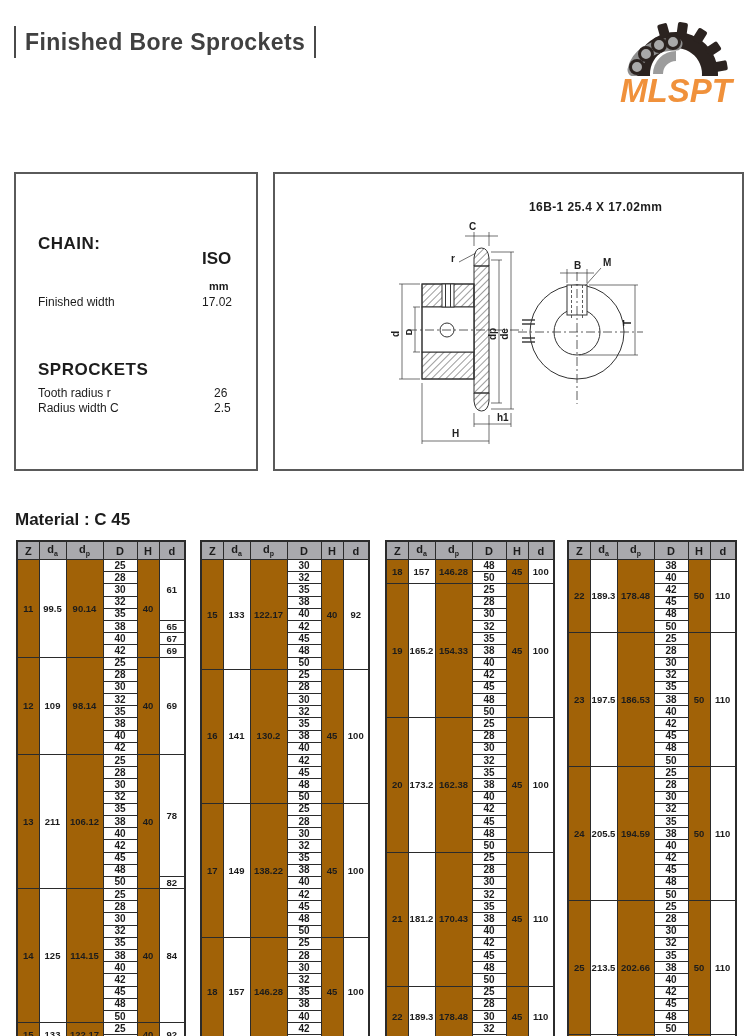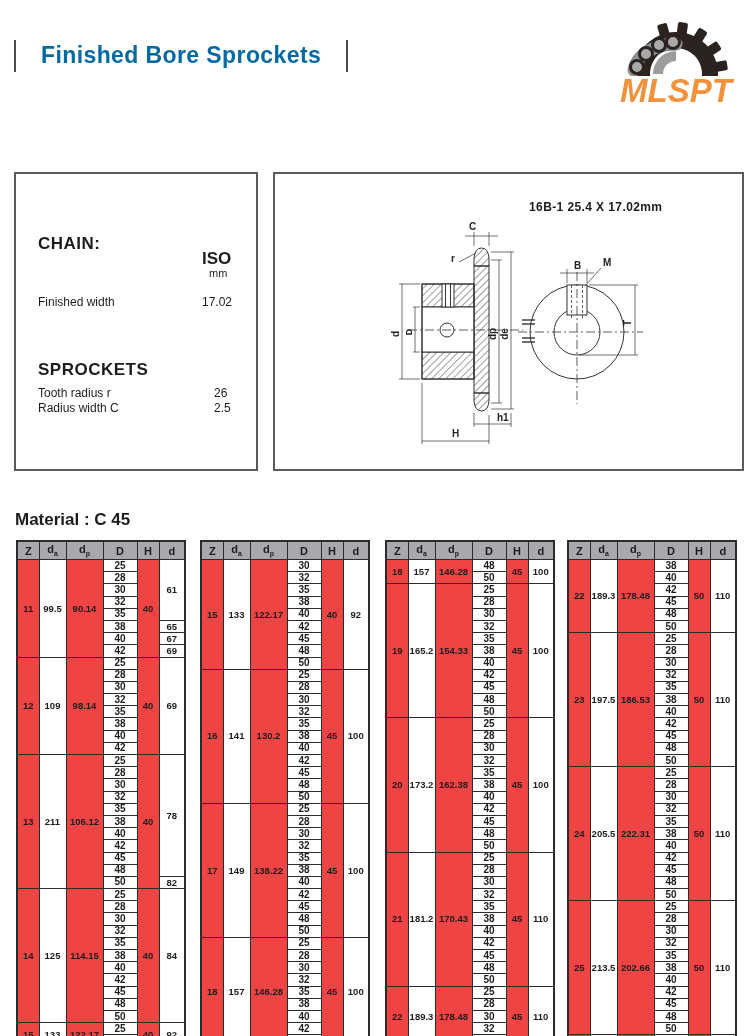--- a/index.html
+++ b/index.html
@@ -2,44 +2,44 @@
 <html><head>
 <meta charset="utf-8">
 <style>
   html,body{margin:0;padding:0;}
   body{width:750px;height:1036px;background:#ffffff;position:relative;
        font-family:"Liberation Sans","DejaVu Sans",sans-serif;color:#1c1c1c;overflow:hidden;}
   .abs{position:absolute;}
   
   .hdr{left:14px;top:26px;display:flex;align-items:center;gap:9px;}
   .hdr .bar{width:2px;height:32px;background:#4a4a4a;display:inline-block;}
-  .hdr h1{margin:16px;font-size:23px;font-weight:bold;letter-spacing:.4px;color:#0369a1;}
+  .hdr h1{margin:0;font-size:23px;font-weight:bold;letter-spacing:.4px;color:#404040;}
   .logo{right:8px;top:18px;width:132px;height:92px;}
   
   .specbox{left:14px;top:172px;width:240px;height:295px;border:2px solid #5a5a5a;background:#fff;}
   .drawbox{left:273px;top:172px;width:467px;height:295px;border:2px solid #5a5a5a;background:#fff;}
   .specbox .inner{position:relative;width:100%;height:100%;}
   .size-title{position:absolute;left:22px;top:18px;font-size:24px;font-weight:bold;letter-spacing:1px;}
   .sec-label{position:absolute;left:22px;font-size:17px;font-weight:bold;letter-spacing:.5px;}
   .iso{position:absolute;left:186px;top:76px;font-size:17px;font-weight:bold;line-height:1;}
-  .iso .mm{display:block;font-weight:normal;font-size:11px;margin-left:7px;margin-top:1px;}
+  .iso .mm{display:block;font-weight:bold;font-size:11px;margin-left:7px;margin-top:14px;}
   .srow{position:absolute;left:22px;right:8px;height:15px;font-size:12px;}
   .srow .val{position:absolute;left:164px;}
   .srow.sp .val{left:176px;}
   .draw-title{position:absolute;left:254px;top:26px;font-size:12px;font-weight:bold;letter-spacing:.4px;}
   
   .material{left:15px;top:510px;font-size:17px;font-weight:bold;}
   
   .spr-table{position:absolute;top:540px;border-collapse:collapse;table-layout:fixed;
              border:2px solid #2b2b2b;background:#fff;}
   .spr-table th{background:#a9a9ad;font-size:11px;font-weight:bold;height:17px;
                 border:1px solid #2b2b2b;padding:0;text-align:center;}
   .spr-table td{border:1px solid #2b2b2b;padding:0;text-align:center;vertical-align:middle;
                 font-size:9.5px;font-weight:bold;height:11.2px;line-height:1;}
-  .spr-table td.cz,.spr-table td.cdp,.spr-table td.ch{background:#ef4444;}
+  .spr-table td.cz,.spr-table td.cdp,.spr-table td.ch{background:#a16207;}
   .spr-table td.cda,.spr-table td.cd{background:#ffffff;}
   .spr-table td.cD{background:#ffffff;font-size:10px;}
   .spr-table th sub{font-size:7px;}
   svg text{font-family:"Liberation Sans","DejaVu Sans",sans-serif;}
 </style>
 </head>
 <body>
 
 <div class="abs hdr">
   <span class="bar"></span>
@@ -777,21 +777,21 @@
         </tr>
         <tr>
           <td class="cD">48</td>
         </tr>
         <tr>
           <td class="cD">50</td>
         </tr>
         <tr>
           <td class="cz" rowspan="11">24</td>
           <td class="cda" rowspan="11">205.5</td>
-          <td class="cdp" rowspan="11">222.31</td>
+          <td class="cdp" rowspan="11">194.59</td>
           <td class="cD">25</td>
           <td class="ch" rowspan="11">50</td>
           <td class="cd" rowspan="11">110</td>
         </tr>
         <tr>
           <td class="cD">28</td>
         </tr>
         <tr>
           <td class="cD">30</td>
         </tr>

